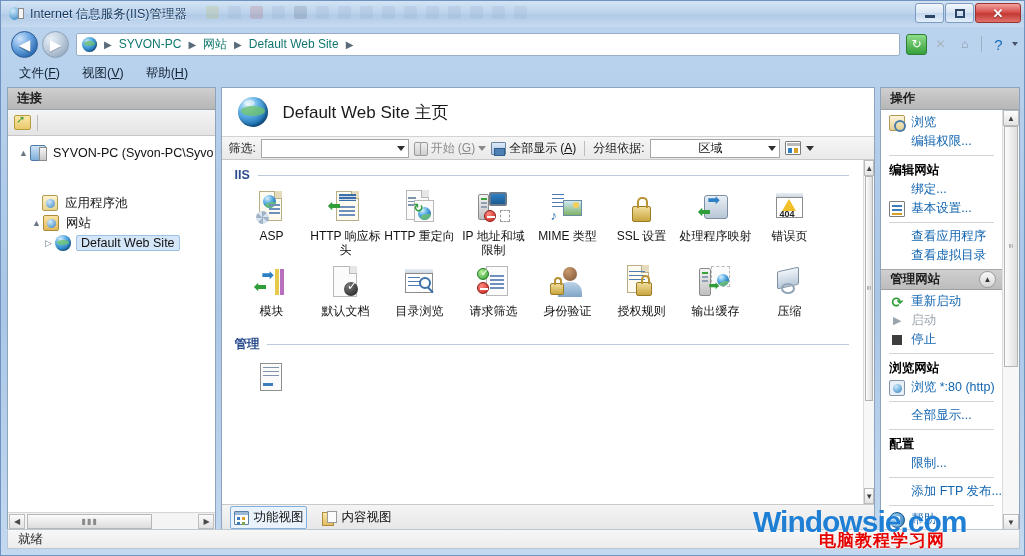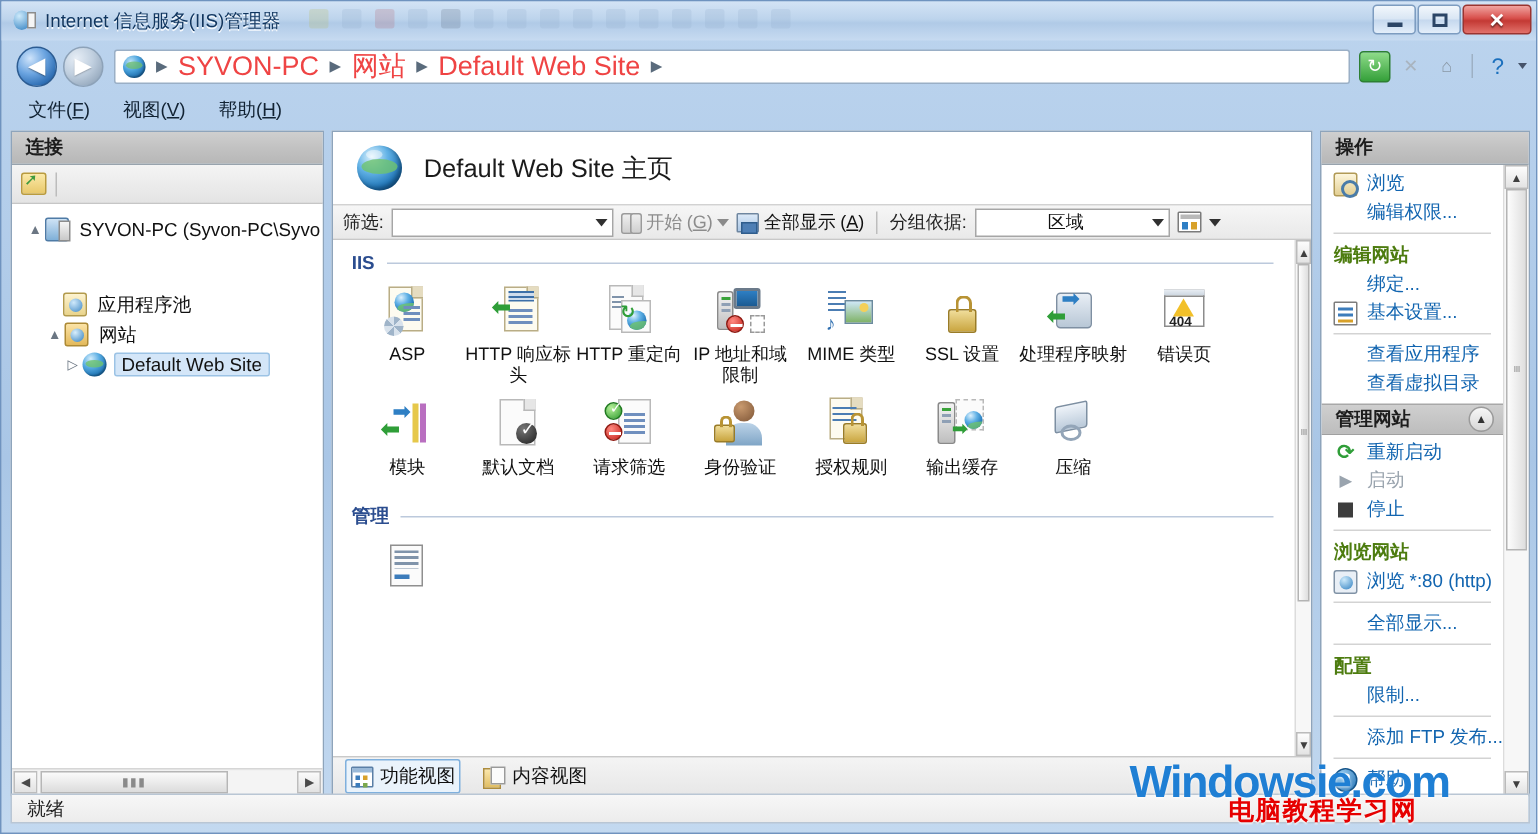--- a/index.html
+++ b/index.html
@@ -70,21 +70,21 @@
     text-align: center; font-size: 15px; line-height: 1; font-weight: bold;
   }
   .nav-back .arrow-glyph { color: #ffffff; text-shadow: 0 1px 1px rgba(0,0,0,.4); }
   .nav-fwd .arrow-glyph { color: #ffffff; text-shadow: 0 1px 1px rgba(0,0,0,.25); }
 
   #breadcrumb {
     flex: 1 1 auto; margin-left: 7px; height: 23px; background: #fff;
     border: 1px solid #9aafc6; border-radius: 2px;
     display: flex; align-items: center; padding: 0 5px; overflow: hidden;
   }
-  .crumb { font-size: 18px; color: #ef4444; white-space: nowrap; padding: 0 2px; }
+  .crumb { font-size: 12px; color: #0f766e; white-space: nowrap; padding: 0 2px; }
   .crumb-sep { color: #5a6b7c; font-size: 10px; padding: 0 5px; }
   .globe-sm {
     width: 15px; height: 15px; border-radius: 50%; flex: 0 0 auto; margin-right: 2px;
     background: radial-gradient(circle at 34% 28%, #bfe4f7 0%, #4aa3dd 40%, #1f6fae 72%, #0d4b80 100%);
     box-shadow: inset -1px -1px 1px rgba(0,0,0,.25);
     position: relative; overflow: hidden;
   }
   .globe-sm::after {
     content:""; position:absolute; left:2px; top:4px; width:11px; height:5px;
     background: rgba(110,190,110,.75); border-radius: 50%;
@@ -319,21 +319,21 @@
     border: 1px solid #8ea4bb; display:flex; flex-direction: column;
   }
   #actions-body { flex:1 1 auto; display:flex; overflow:hidden; }
   #actions-list { flex:1 1 auto; padding: 3px 0 0 0; overflow:hidden; }
   .act {
     display:flex; align-items:center; gap:6px; height: 19px; padding-left: 8px;
     font-size: 12.5px; color: #1265b0; white-space: nowrap;
   }
   .act .aicon { width:16px; height:16px; flex:0 0 auto; position:relative; }
   .act.disabled { color:#9aa4ae; }
-  .act.hdr { color:#4d7c0f; font-weight:bold; height: 20px; padding-left: 8px; }
+  .act.hdr { color:#000000; font-weight:bold; height: 20px; padding-left: 8px; }
   .act-sep { height:1px; background:#d3d3d3; margin: 4px 8px; }
   .grp-head {
     height: 21px; background: linear-gradient(180deg,#cfcfcf,#bdbdbd);
     border-top:1px solid #a8a8a8; border-bottom:1px solid #a0a0a0;
     display:flex; align-items:center; padding: 0 6px 0 9px;
     font-weight:bold; font-size:12.5px; color:#1d1d1d;
   }
   .grp-head .chev {
     margin-left:auto; width:17px;height:17px;border-radius:50%;
     background: linear-gradient(180deg,#f7f7f7,#d7d7d7); border:1px solid #9b9b9b;
@@ -667,20 +667,30 @@
             <div class="cell">
               <div class="ibox">
                 <div class="doc plain" style="left:6px;top:1px;width:24px;height:31px;">
                     <div class="fold" style="background:#e6e6e6;border-color:#b9b9b9;"></div>
                   </div>
                 <div class="blackcheck" style="left:17px;top:17px;"></div>
               </div>
               <div class="lbl">默认文档</div>
             </div>
 
+            <div class="cell">
+              <div class="ibox">
+                <div style="position:absolute;left:4px;top:4px;width:28px;height:24px;background:#fff;border:1px solid #8c8c8c;"></div>
+                <div style="position:absolute;left:4px;top:4px;width:28px;height:5px;background:linear-gradient(180deg,#e9eef4,#ccd6e0);border-bottom:1px solid #8c8c8c;"></div>
+                <div style="position:absolute;left:7px;top:12px;width:12px;height:11px;
+                     background:repeating-linear-gradient(180deg,#4b7db3 0 1.5px,transparent 1.5px 4px);"></div>
+                <div class="magnify" style="left:18px;top:12px;"></div>
+              </div>
+              <div class="lbl">目录浏览</div>
+            </div>
 
             <div class="cell">
               <div class="ibox">
                 <div class="doc plain" style="left:11px;top:1px;width:22px;height:30px;"></div>
                 <div class="lines" style="left:15px;top:10px;width:14px;height:16px;"></div>
                 <div class="greencheck" style="left:2px;top:3px;"></div>
                 <div class="redcircle" style="left:2px;top:17px;"></div>
               </div>
               <div class="lbl">请求筛选</div>
             </div>

